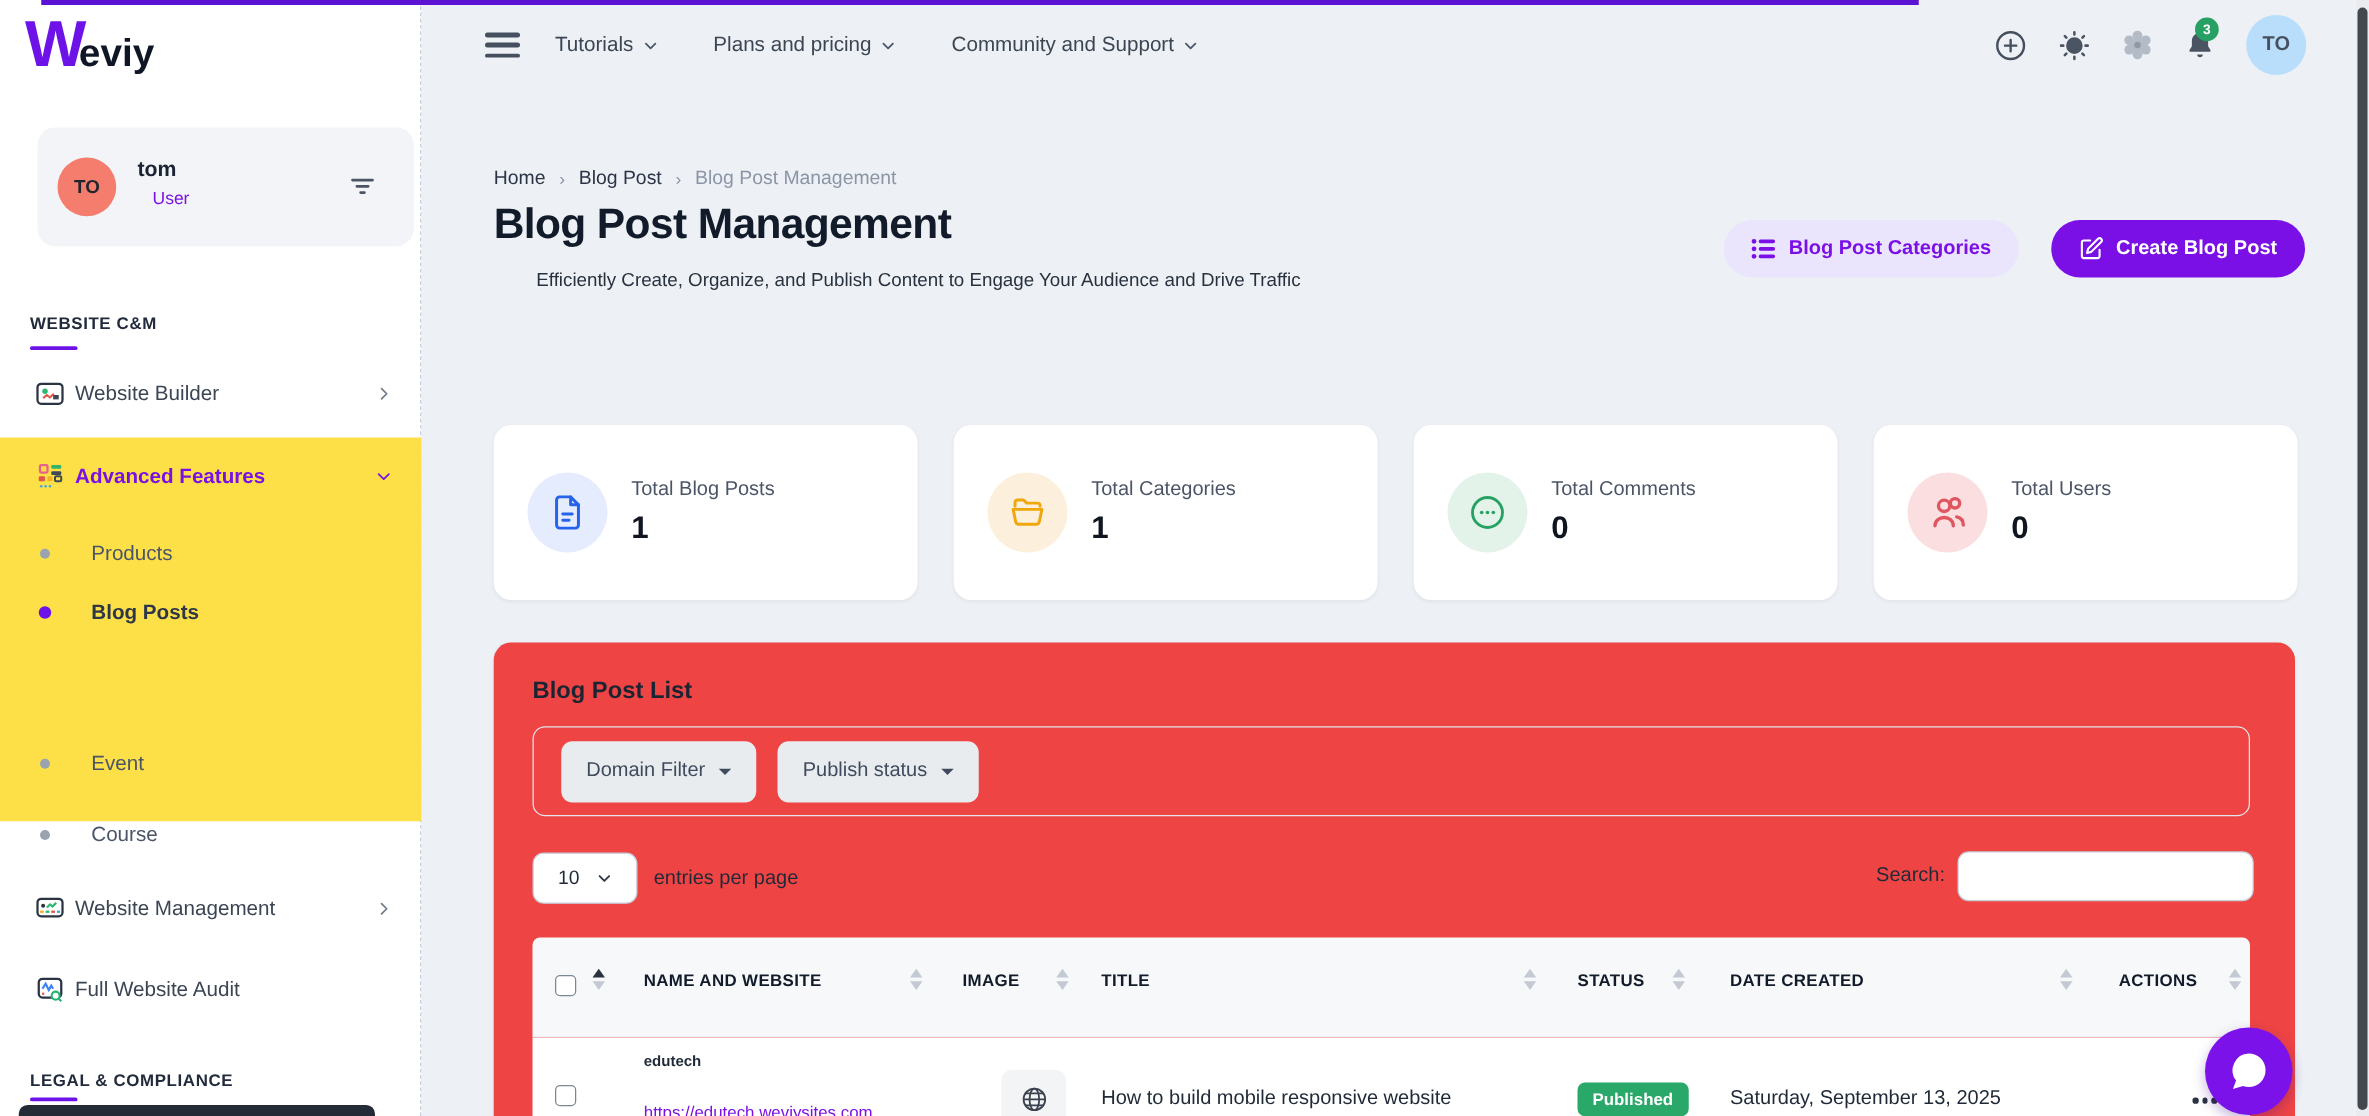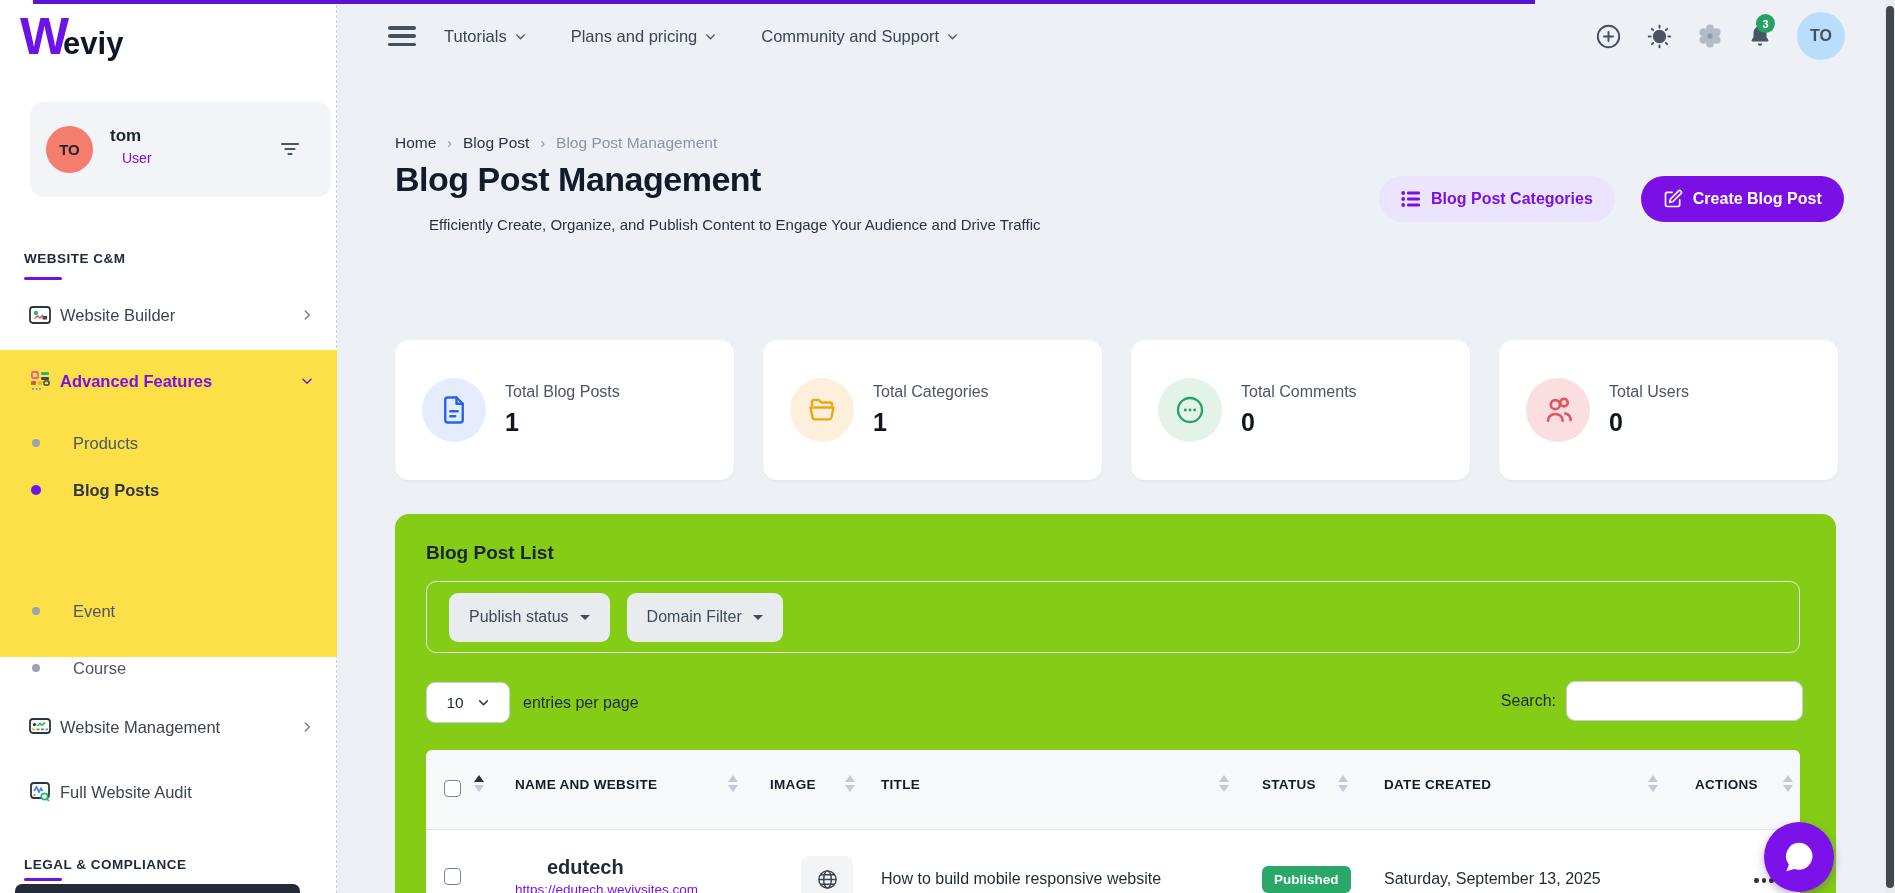--- a/index.html
+++ b/index.html
@@ -74,21 +74,21 @@
   .btn-cat { background:#eae4fc; color:#7a10e6;align-items:center; }
   .btn-create { background:#7a10e6; color:#fff; }
 
   .stats { position:absolute; left:57px; top:340px; display:flex; gap:29px; }
   .stat-card { width:339px; height:140px; background:#fff; border-radius:14px; box-shadow:0 1px 3px rgba(20,30,50,.05); position:relative; }
   .stat-icon { position:absolute; left:27px; top:38px; width:64px; height:64px; border-radius:50%; display:flex; align-items:center; justify-content:center; }
   .ic-blue { background:#e4ecfd; } .ic-amber { background:#fcefdc; } .ic-green { background:#e4f3ea; } .ic-red { background:#fbdfe0; }
   .stat-label { position:absolute; left:110px; top:43px; font-size:16px; color:#4c5567; }
   .stat-value { position:absolute; left:110px; top:68px; font-size:25px; font-weight:800; color:#10161f; }
 
-  .panel { position:absolute; left:57px; top:514px; width:1441px; height:379px; background:#84cc16; border-radius:14px 14px 0 0; box-shadow:0 1px 3px rgba(20,30,50,.05); }
+  .panel { position:absolute; left:57px; top:514px; width:1441px; height:379px; background:#ef4444; border-radius:14px 14px 0 0; box-shadow:0 1px 3px rgba(20,30,50,.05); }
   .panel-title { position:absolute; left:31px; top:28px; font-size:19px; font-weight:700; color:#1b2433; }
   .filter-box { position:absolute; left:31px; top:67px; width:1374px; height:72px; border:1px solid #e2e6ec; border-radius:10px; display:flex; align-items:center; padding-left:22px; gap:17px; }
   .filter-btn { height:49px; padding:0 20px; background:#e9ecef; border-radius:9px; font-size:16px; color:#3f4b5d; display:flex; align-items:center; gap:11px; cursor:pointer; border:none; }
   .caret-down { width:0; height:0; border-left:5px solid transparent; border-right:5px solid transparent; border-top:5.5px solid #3f4b5d; }
 
   .entries { position:absolute; left:31px; top:168px; display:flex; align-items:center; gap:13px; }
   .select-box { width:84px; height:41px; border:1px solid #c6cedb; border-radius:9px; background:#fff; display:flex; align-items:center; justify-content:center; gap:13px; font-size:15.5px; color:#1f2937; cursor:pointer; }
   .entries-label { font-size:16px; color:#1f2937; }
   .search-wrap { position:absolute; right:33px; top:167px; display:flex; align-items:center; gap:10px; }
   .search-label { font-size:16px; color:#1f2937; }
@@ -97,21 +97,21 @@
   .thead { position:absolute; left:31px; top:236px; width:1374px; height:80px; background:#f7f8fa; border-bottom:1px solid #e3e7ed; border-radius:6px 6px 0 0; }
   .th { position:absolute; top:27px; font-size:13.5px; font-weight:700; letter-spacing:.3px; color:#111b29; cursor:pointer; }
   .sorts { position:absolute; top:25px; display:flex; flex-direction:column; gap:3px; align-items:center; cursor:pointer; }
   .tri-up { width:0; height:0; border-left:5px solid transparent; border-right:5px solid transparent; border-bottom:7px solid #c3cad3; }
   .tri-dn { width:0; height:0; border-left:5px solid transparent; border-right:5px solid transparent; border-top:7px solid #c3cad3; }
   .tri-up.on { border-bottom-color:#2b3340; }
 
   .cb { width:17px; height:17px; border:1.6px solid #7c8794; border-radius:4px; background:#fff; display:inline-block; cursor:pointer; }
 
   .trow { position:absolute; left:31px; top:316px; width:1374px; height:77px; background:#fff; }
-  .cell-name { position:absolute; left:89px; top:26px; font-size:20px; font-weight:700; color:#1f2937;margin-left:32px; }
+  .cell-name { position:absolute; left:89px; top:12px; font-size:12px; font-weight:700; color:#1f2937; }
   .cell-link { position:absolute; left:89px; top:52px; font-size:13.5px; color:#7a10e6; text-decoration:underline; cursor:pointer; }
   .cell-img { position:absolute; left:375px; top:26px; width:52px; height:52px; background:#f2f4f6; border-radius:8px; display:flex; align-items:flex-start; justify-content:center; padding-top:12px; }
   .cell-title { position:absolute; left:455px; top:40px; font-size:16px; color:#1f2937; }
   .badge { position:absolute; left:836px; top:36px; height:27px; padding:0 12px; background:#29a869; border-radius:6px; color:#fff; font-size:13.5px; font-weight:600; display:flex; align-items:center; }
   .cell-date { position:absolute; left:958px; top:40px; font-size:16px; color:#1f2937; }
   .dots { position:absolute; left:1328px; top:48px; display:flex; gap:3px; cursor:pointer; }
   .dots i { width:4.5px; height:4.5px; border-radius:50%; background:#2a3340; }
 
   .chat-fab { position:absolute; left:1764px; top:822px; width:70px; height:70px; border-radius:50%; background:#7b12ea; display:flex; align-items:center; justify-content:center; z-index:60; box-shadow:0 4px 10px rgba(60,10,140,.3); cursor:pointer; }
 </style>
@@ -383,25 +383,25 @@
       <div class="stat-label">Total Users</div>
       <div class="stat-value">0</div>
     </div>
   </div>
 
   <div class="panel">
     <div class="panel-title">Blog Post List</div>
 
     <div class="filter-box">
       <button class="filter-btn">
-        <span>Publish status</span>
+        <span>Domain Filter</span>
         <span class="caret-down"></span>
       </button>
       <button class="filter-btn">
-        <span>Domain Filter</span>
+        <span>Publish status</span>
         <span class="caret-down"></span>
       </button>
     </div>
 
     <div class="entries">
       <div class="select-box">
         <span>10</span>
         <svg width="13" height="13" viewBox="0 0 24 24" fill="none" stroke="#333b46" stroke-width="2.8" stroke-linecap="round" stroke-linejoin="round">
             <polyline points="5 9 12 16 19 9"></polyline>
           </svg>

